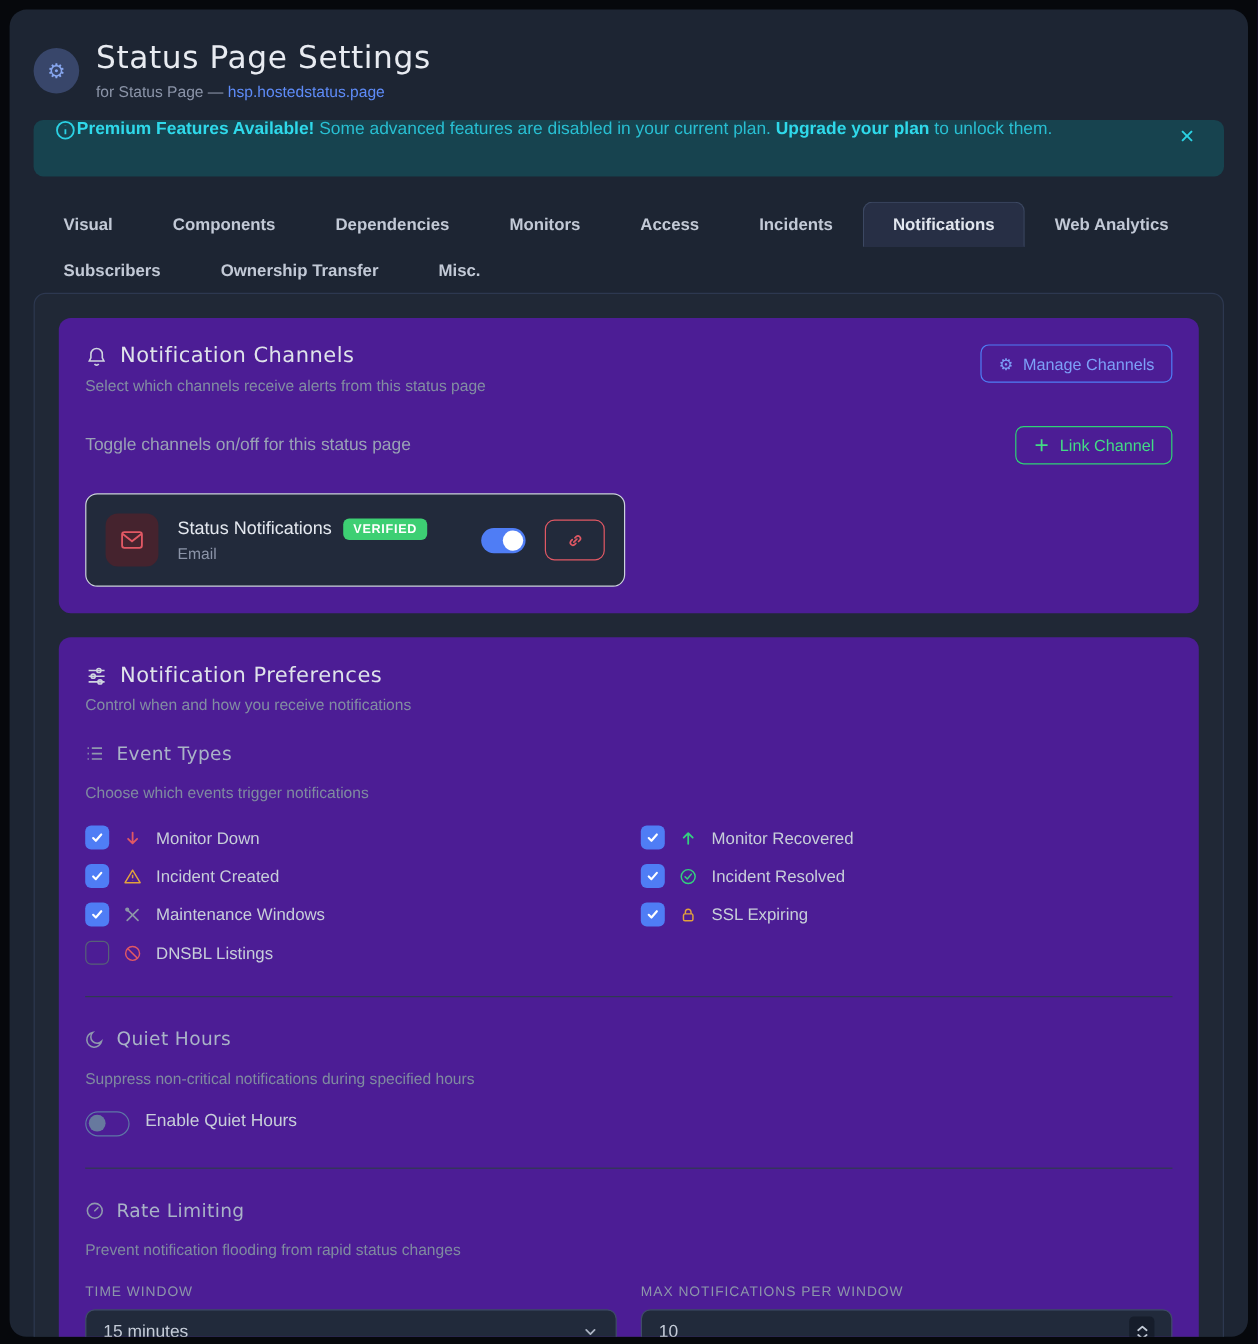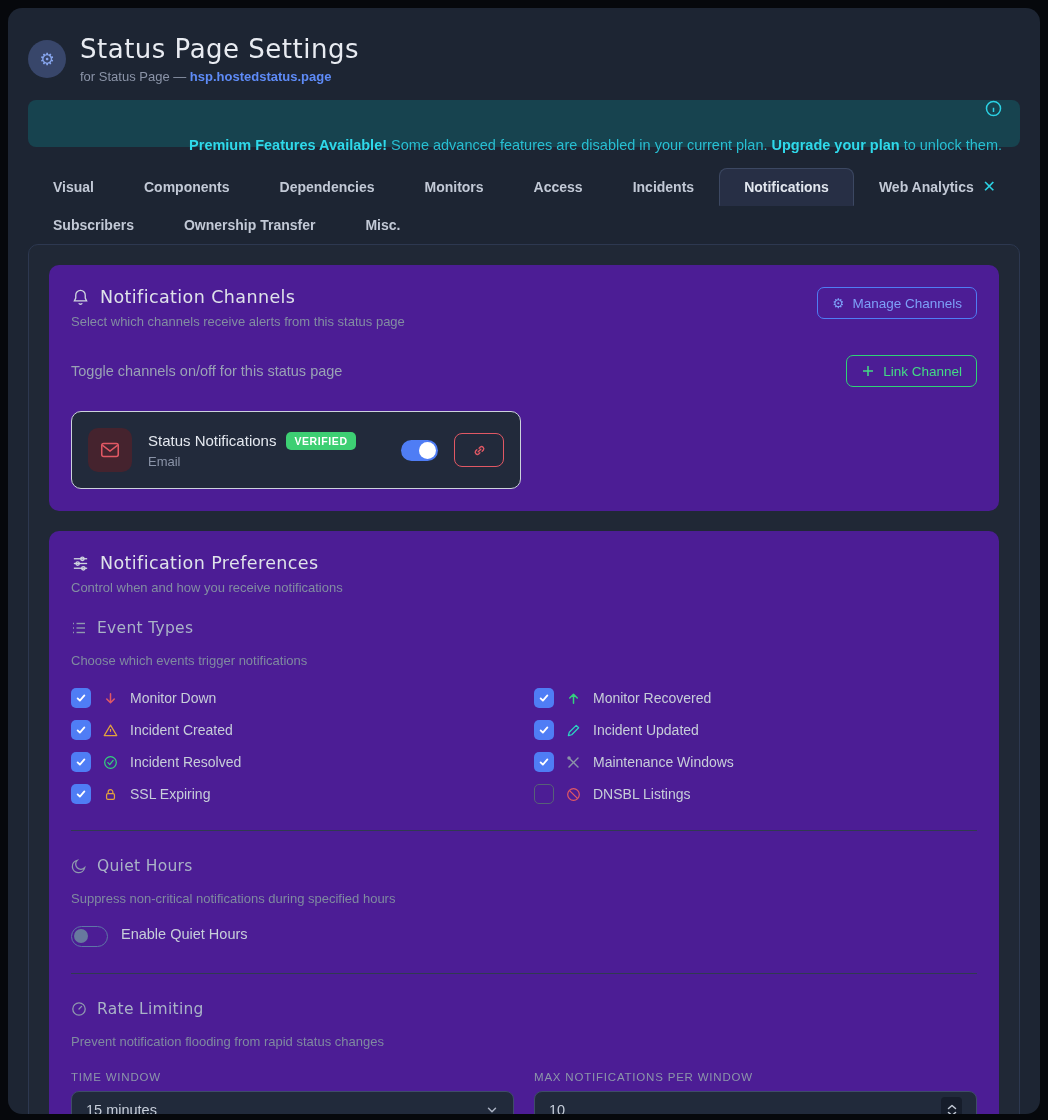--- a/index.html
+++ b/index.html
@@ -8,25 +8,25 @@
   .app { position:absolute; left:8px; top:8px; width:1032px; height:1106px;
     background:#1d2533; border-radius:14px; padding:20px; overflow:hidden; }
 
   
   .page-header { display:flex; align-items:flex-start; gap:14px; margin-top:6px; }
   .avatar { width:38px; height:38px; border-radius:50%; background:#38466a;
     display:flex; align-items:center; justify-content:center; color:#87a6ee; font-size:17px; margin-top:6px; }
   .page-title { font-family:"DejaVu Sans", sans-serif; font-size:26px; font-weight:500;
     color:#e8ebf1; letter-spacing:0.5px; }
   .page-subtitle { font-size:13px; color:#8b94a8; margin-top:5px; }
-  .page-subtitle a { color:#5e8bf7; text-decoration:none;font-weight:bold; }
+  .page-subtitle a { color:#5e8bf7; text-decoration:none; }
 
   
   .banner { margin-top:16px; height:47px; background:#17434f; border-radius:8px;
-    display:flex; align-items:flex-end; padding:0 18px; gap:20px;flex-direction:column; }
+    display:flex; align-items:flex-start; padding:0 18px; gap:1px; }
   .banner-icon { color:#2bd2e4; flex:0 0 auto; display:flex; }
   .banner-text { font-size:14.5px; color:#28bfd2; flex:1; }
   .banner-text b { color:#2fd9ea; }
   .banner-close { background:none; border:none; color:#2bd2e4; font-size:16px;
     cursor:pointer; padding:4px 6px; }
 
   
   .tabs { margin-top:21px; display:flex; flex-wrap:wrap; }
   .tab { background:none; border:1px solid transparent; color:#c2c9d6; font-size:14px;
     font-family:"Liberation Sans", sans-serif; padding:0 24px; height:38px; cursor:pointer;font-weight:bold; }
@@ -290,33 +290,20 @@
           <span class="event-ic c-amber">
             <svg width="15" height="15" viewBox="0 0 16 16" fill="none" stroke="currentColor" stroke-width="1.3" stroke-linejoin="round">
                 <path d="M8 2.3L14.7 13.4H1.3z"></path>
                 <line x1="8" y1="6.4" x2="8" y2="9.4"></line>
                 <line x1="8" y1="11.2" x2="8" y2="11.4"></line>
               </svg>
           </span>
           <span class="event-label">Incident Created</span>
         </div>
 
-        <div class="event-item">
-          <span class="checkbox checked">
-            <svg width="12" height="12" viewBox="0 0 16 16" fill="none" stroke="currentColor" stroke-width="2.4" stroke-linecap="round" stroke-linejoin="round">
-                <polyline points="3.5,8.5 6.5,11.5 12.5,4.5"></polyline>
-              </svg>
-          </span>
-          <span class="event-ic c-teal">
-            <svg width="15" height="15" viewBox="0 0 16 16" fill="none" stroke="currentColor" stroke-width="1.3" stroke-linejoin="round">
-                <path d="M2.5 13.5l1-3.6 7.4-7.4 2.6 2.6-7.4 7.4z"></path>
-              </svg>
-          </span>
-          <span class="event-label">Incident Updated</span>
-        </div>
 
         <div class="event-item">
           <span class="checkbox checked">
             <svg width="12" height="12" viewBox="0 0 16 16" fill="none" stroke="currentColor" stroke-width="2.4" stroke-linecap="round" stroke-linejoin="round">
                 <polyline points="3.5,8.5 6.5,11.5 12.5,4.5"></polyline>
               </svg>
           </span>
           <span class="event-ic c-green">
             <svg width="15" height="15" viewBox="0 0 16 16" fill="none" stroke="currentColor" stroke-width="1.3" stroke-linecap="round" stroke-linejoin="round">
                 <circle cx="8" cy="8" r="6.2"></circle>

